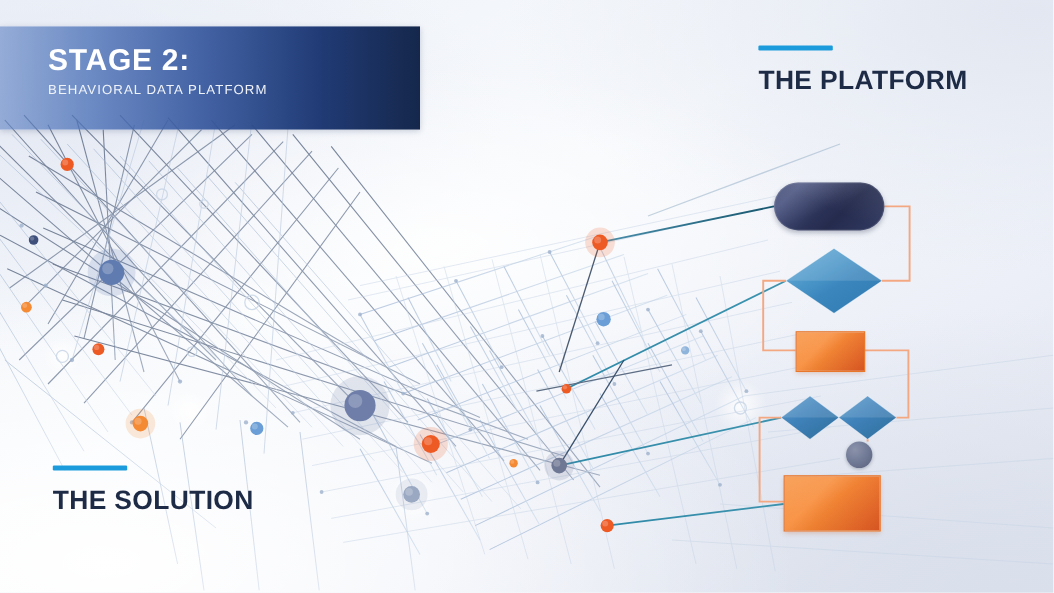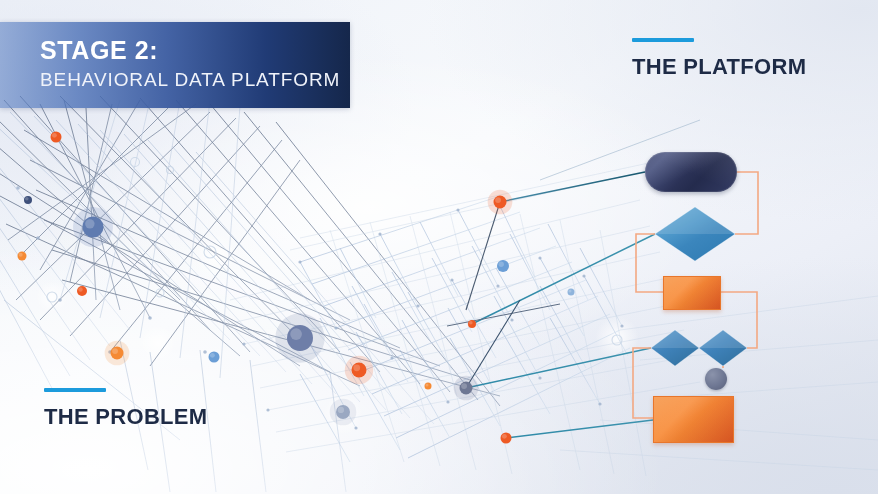--- a/index.html
+++ b/index.html
@@ -64,21 +64,21 @@
     font-weight: bold;
     letter-spacing: 0.6px;
     line-height: 1;
     white-space: nowrap;
   }
   #title-banner .t-sub {
     position: absolute;
     left: 40px;
     top: 48px;
     color: #f0f3fa;
-    font-size: 19px;
+    font-size: 11px;
     font-weight: normal;
     letter-spacing: 0.9px;
     line-height: 1;
     white-space: nowrap;
   }
   
   .section-label {
     position: absolute;
   }
   .section-label .rule {
@@ -448,16 +448,16 @@
     <div class="t-sub">BEHAVIORAL DATA PLATFORM</div>
   </div>
 
   <div class="section-label" id="label-solution">
     <div class="rule"></div>
     <div class="txt">THE PLATFORM</div>
   </div>
 
   <div class="section-label" id="label-problem">
     <div class="rule"></div>
-    <div class="txt">THE PROBLEM</div>
+    <div class="txt">THE SOLUTION</div>
   </div>
 
 </div>
 
 </body></html>

